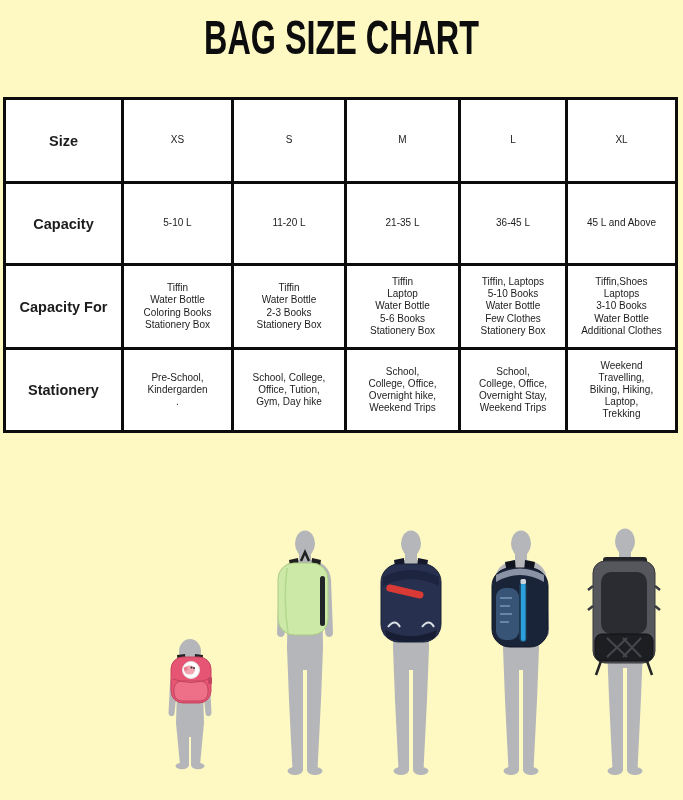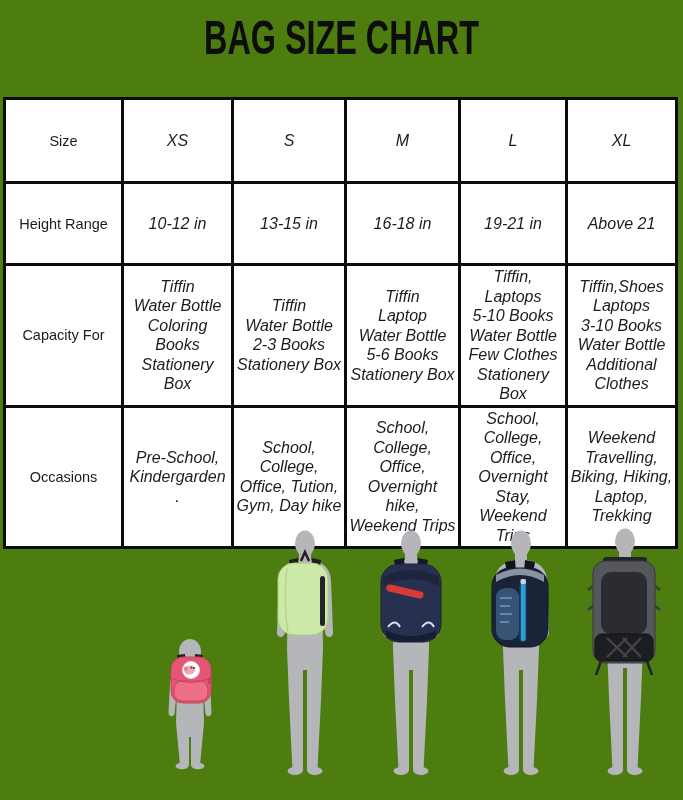--- a/index.html
+++ b/index.html
@@ -1,26 +1,26 @@
 <!DOCTYPE html>
 <html><head>
 <meta charset="utf-8">
 <style>
   html,body{margin:0;padding:0;background:#ffffff;}
-  .page{position:relative;width:683px;height:800px;background:#4d7c0f;overflow:hidden;
+  .page{position:relative;width:683px;height:800px;background:#fef9c3;overflow:hidden;
         font-family:"Liberation Sans",sans-serif;}
   .title{position:absolute;top:13px;left:0;width:683px;margin:0;text-align:center;
          font-size:49px;line-height:1;font-weight:800;color:#0d0d0d;
          transform:scaleX(0.66);transform-origin:center;}
   table.chart{position:absolute;left:3px;top:97px;width:674px;border-collapse:collapse;
         table-layout:fixed;background:#fff;}
   .chart th,.chart td{border:3px solid #0c0c0c;text-align:center;vertical-align:middle;
         white-space:pre-line;padding:1px 2px;color:#1c1c1c;overflow:hidden;}
-  .chart th{font-weight:normal;font-size:14.5px;margin-left:16px;}
-  .chart td{font-weight:normal;font-size:16px;line-height:1.22;font-style:italic;}
+  .chart th{font-weight:bold;font-size:14.5px;margin-left:16px;}
+  .chart td{font-weight:normal;font-size:10px;line-height:1.22;}
   .fig{position:absolute;}
 </style>
 </head>
 <body>
 
 <div class="page">
 
   <h1 class="title">BAG SIZE CHART</h1>
 
   <table class="chart">
@@ -35,26 +35,26 @@
     <tbody>
       <tr style="height:84px">
         <th>Size</th>
         <td>XS</td>
         <td>S</td>
         <td>M</td>
         <td>L</td>
         <td>XL</td>
       </tr>
       <tr style="height:82px">
-        <th>Height Range</th>
-        <td>10-12 in</td>
-        <td>13-15 in</td>
-        <td>16-18 in</td>
-        <td>19-21 in</td>
-        <td>Above 21</td>
+        <th>Capacity</th>
+        <td>5-10 L</td>
+        <td>11-20 L</td>
+        <td>21-35 L</td>
+        <td>36-45 L</td>
+        <td>45 L and Above</td>
       </tr>
       <tr style="height:84px">
         <th>Capacity For</th>
         <td>Tiffin
 Water Bottle
 Coloring Books
 Stationery Box</td>
         <td>Tiffin
 Water Bottle
 2-3 Books
@@ -69,21 +69,21 @@
 Water Bottle
 Few Clothes
 Stationery Box</td>
         <td>Tiffin,Shoes
 Laptops
 3-10 Books
 Water Bottle
 Additional Clothes</td>
       </tr>
       <tr style="height:83px">
-        <th>Occasions</th>
+        <th>Stationery</th>
         <td>Pre-School,
 Kindergarden
 .</td>
         <td>School, College,
 Office, Tution,
 Gym, Day hike</td>
         <td>School,
 College, Office,
 Overnight hike,
 Weekend Trips</td>

